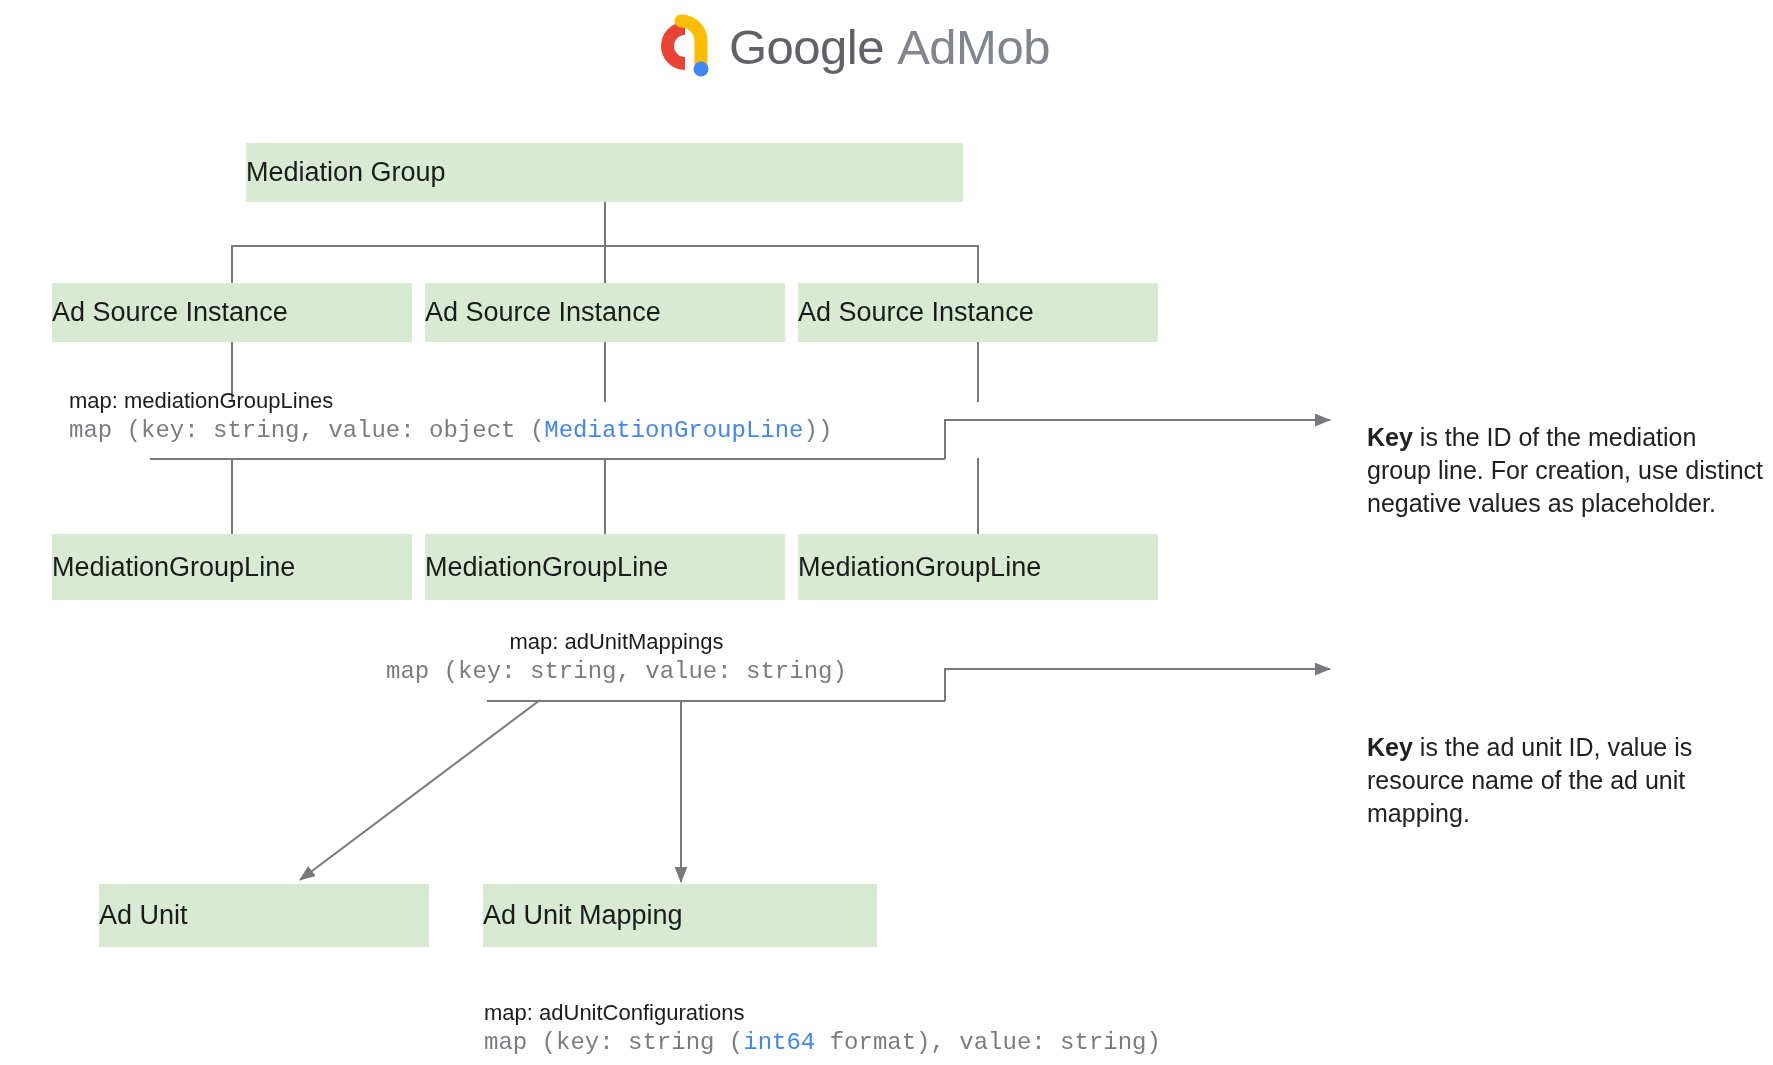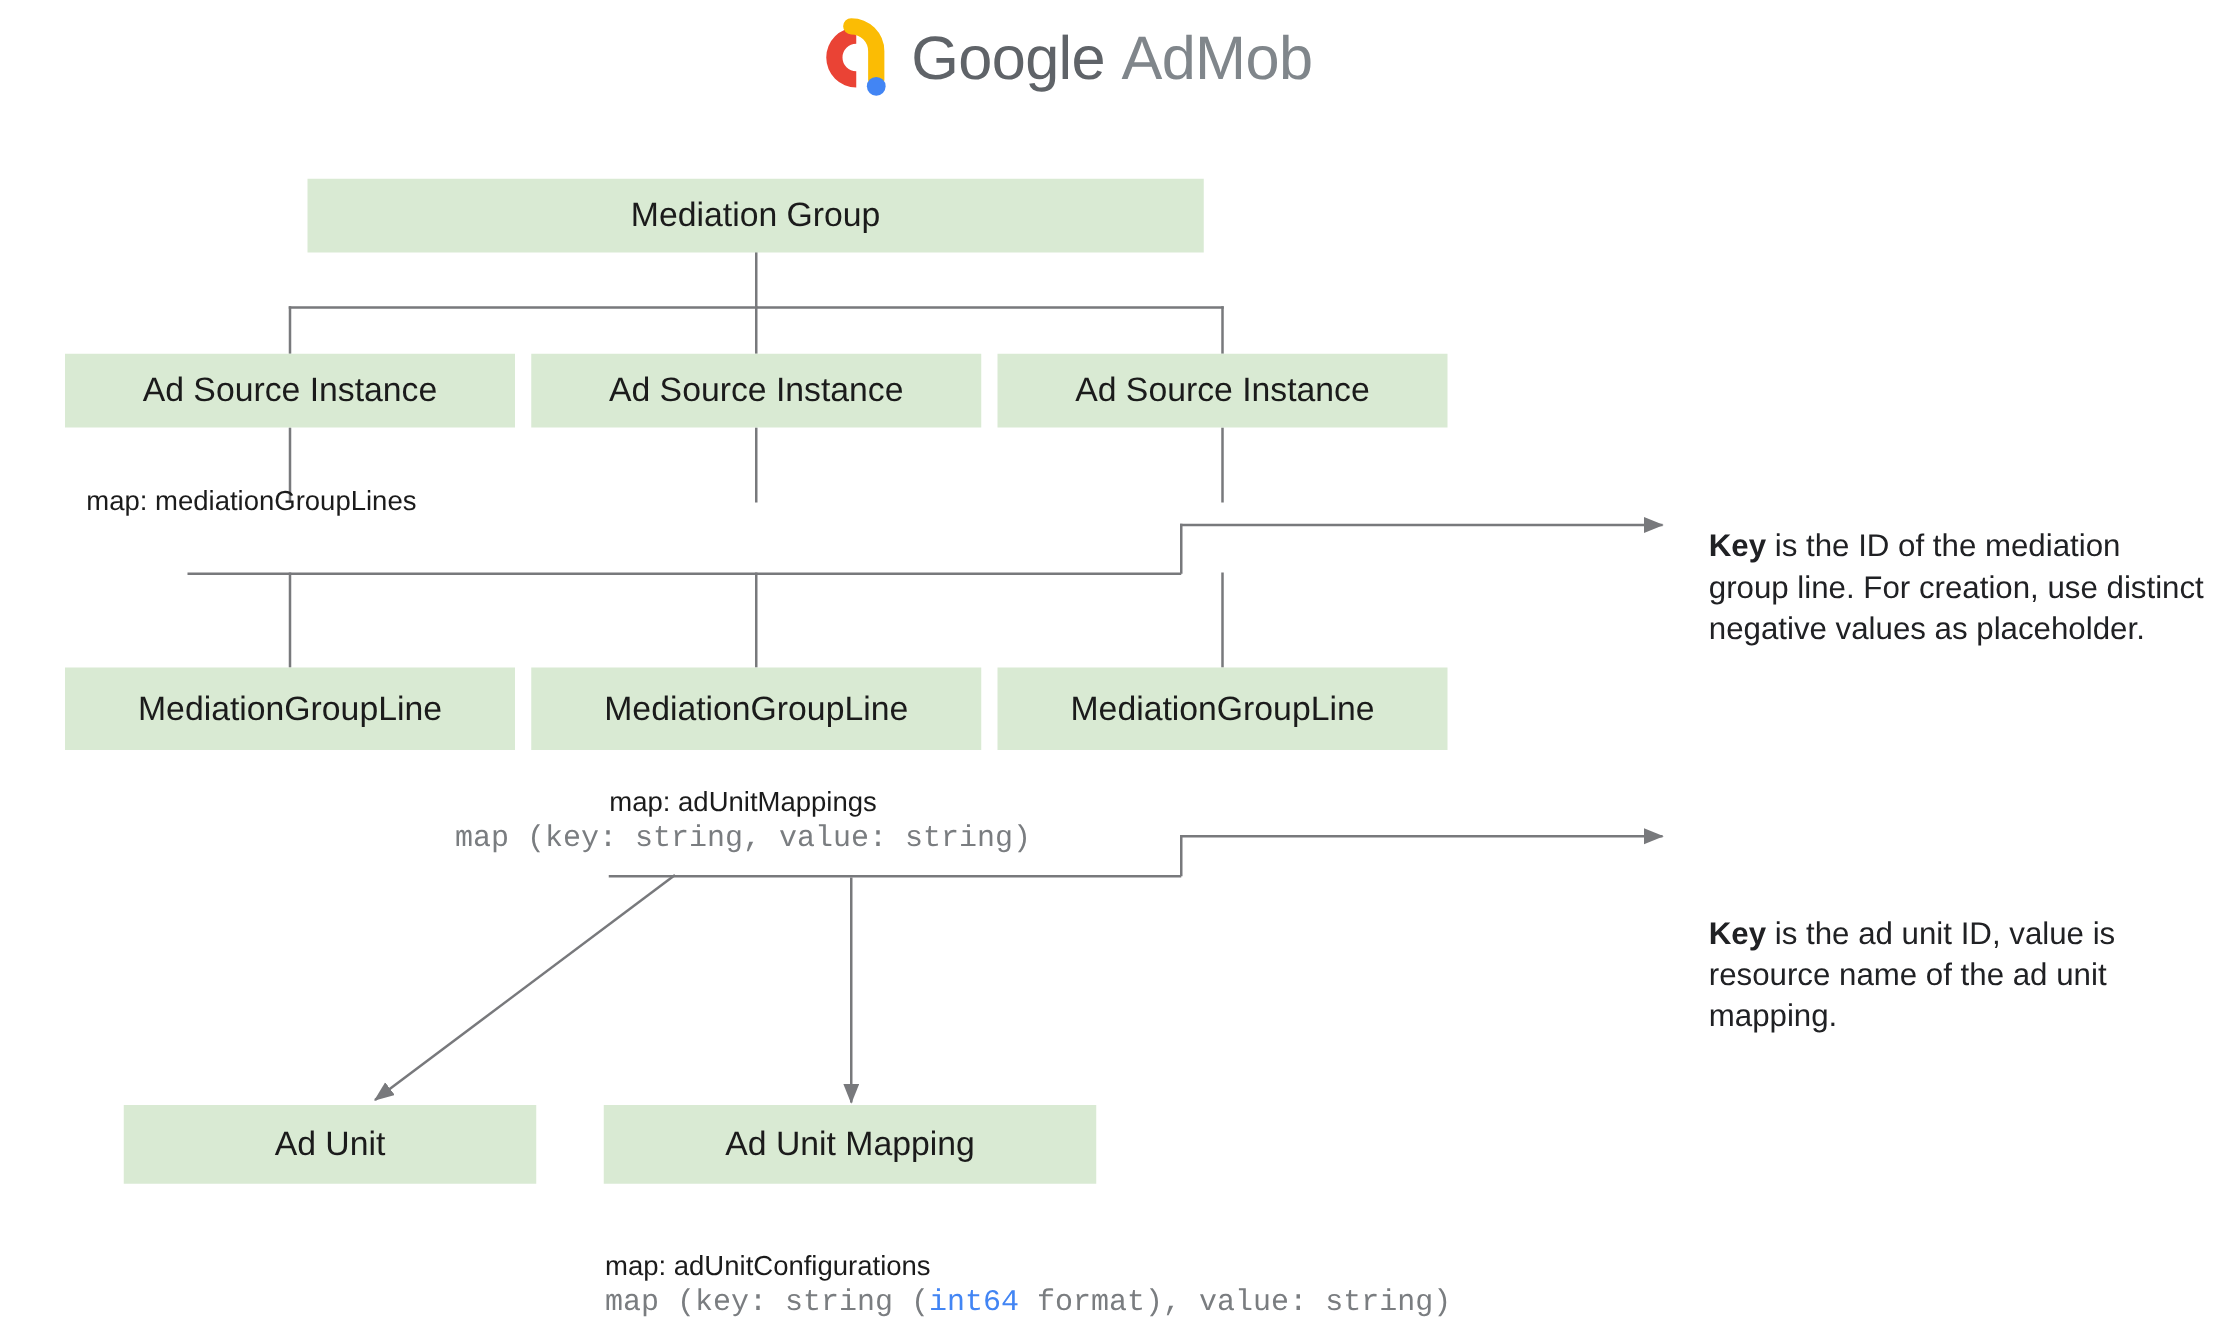--- a/index.html
+++ b/index.html
@@ -23,21 +23,21 @@
   .logo-text {
     font-size:49px; color:#5f6368; letter-spacing:-0.5px;
     white-space:nowrap; line-height:1;
   }
   .logo-text .lt-light { color:#80868b; }
 
   
   .node {
     position:absolute;
     background:#d9ead3;
-    display:flex; align-items:center; justify-content:center;
+    display:flex; align-items:center; 
     color:#1b1b1b;
     font-size:27px;
     white-space:nowrap;
   }
 
   
   .ln { position:absolute; background:#78797c; }
   .ln-h { height:2px; }
   .ln-v { width:2px; }
   svg.arrows {
@@ -147,23 +147,24 @@
 
   <div class="node" style="left:483px; top:884px; width:394px; height:63px;">
     <span>Ad Unit Mapping</span>
   </div>
   <div class="node" style="left:99px; top:884px; width:330px; height:63px;">
     <span>Ad Unit</span>
   </div>
 
   <div class="maplabel" style="left:69px; top:388px;">
     <div class="ml-title">map: mediationGroupLines</div>
+    <div class="ml-sig"><span>map (key: string, value: object (</span><span class="tok-type">MediationGroupLine</span><span>))</span></div>
   </div>
 
-  <div class="maplabel ml-center" style="left:364px; top:629px;">
+  <div class="maplabel ml-center" style="left:386px; top:629px;">
     <div class="ml-title">map: adUnitMappings</div>
     <div class="ml-sig"><span>map (key: string, value: string)</span></div>
   </div>
 
   <div class="maplabel" style="left:498px; top:876px; top:876px;">
     <div style="height:0"></div>
   </div>
 
   <div class="maplabel" style="left:484px; top:1000px;">
     <div class="ml-title">map: adUnitConfigurations</div>

